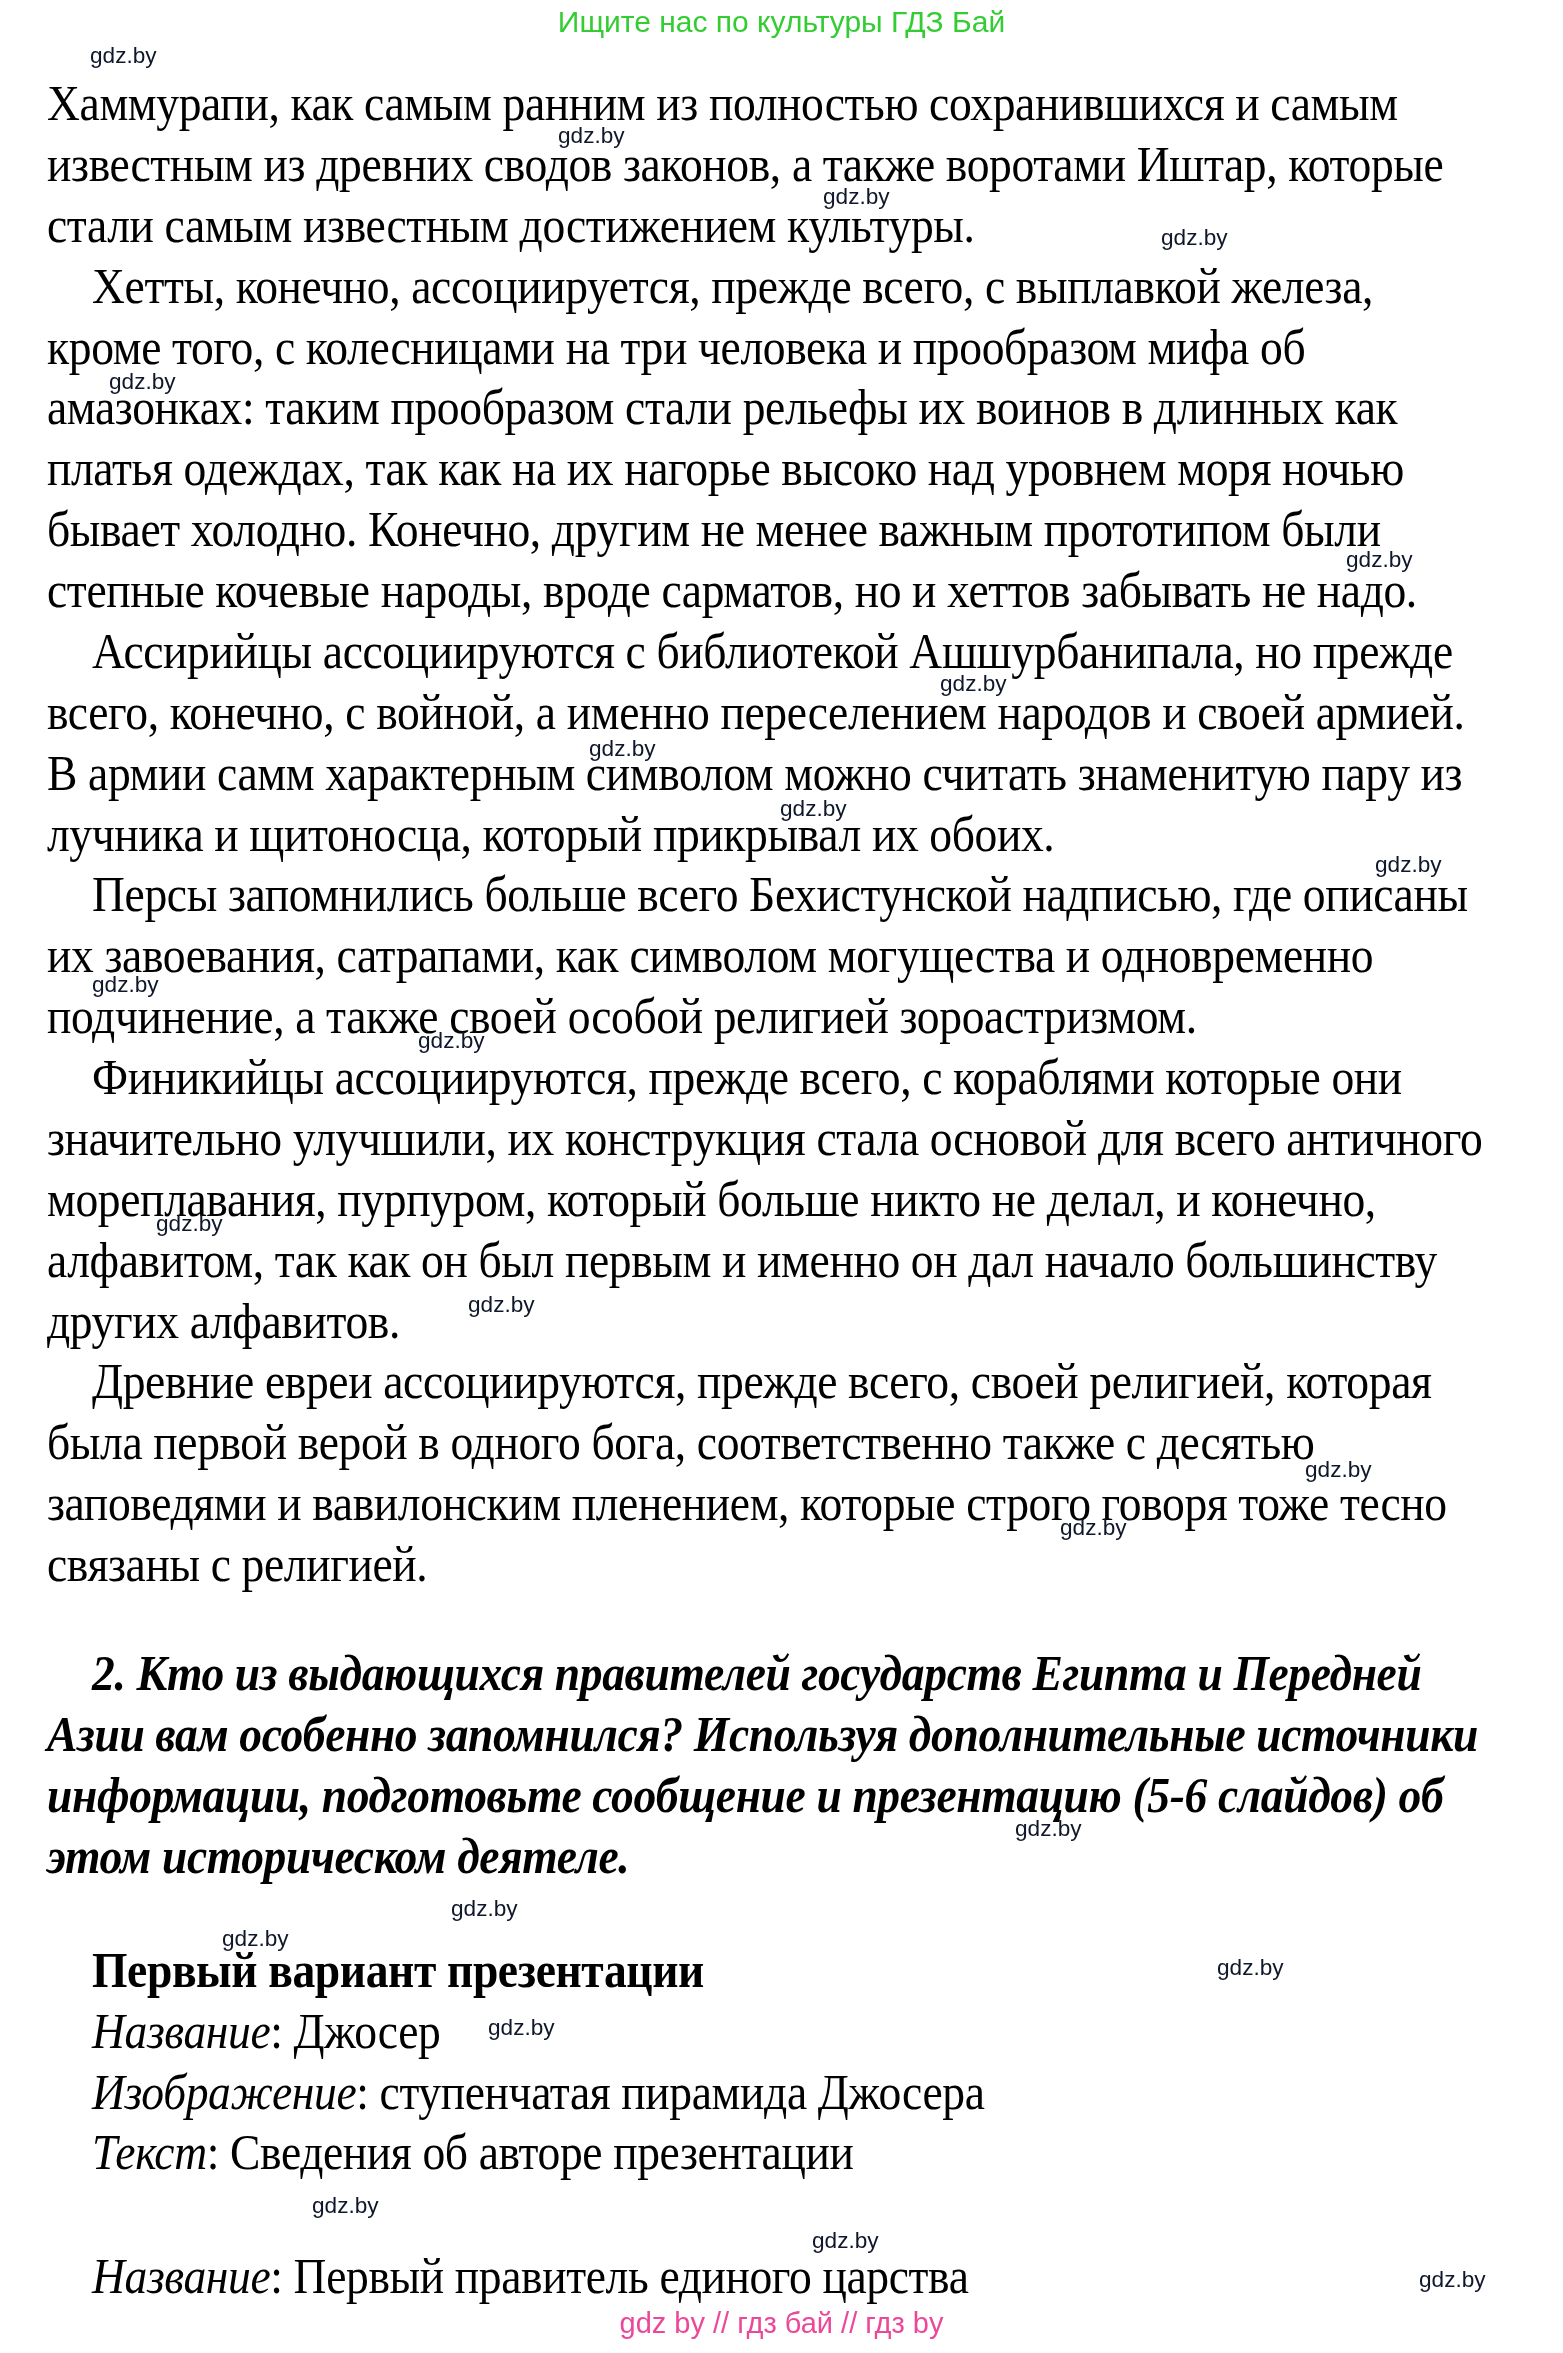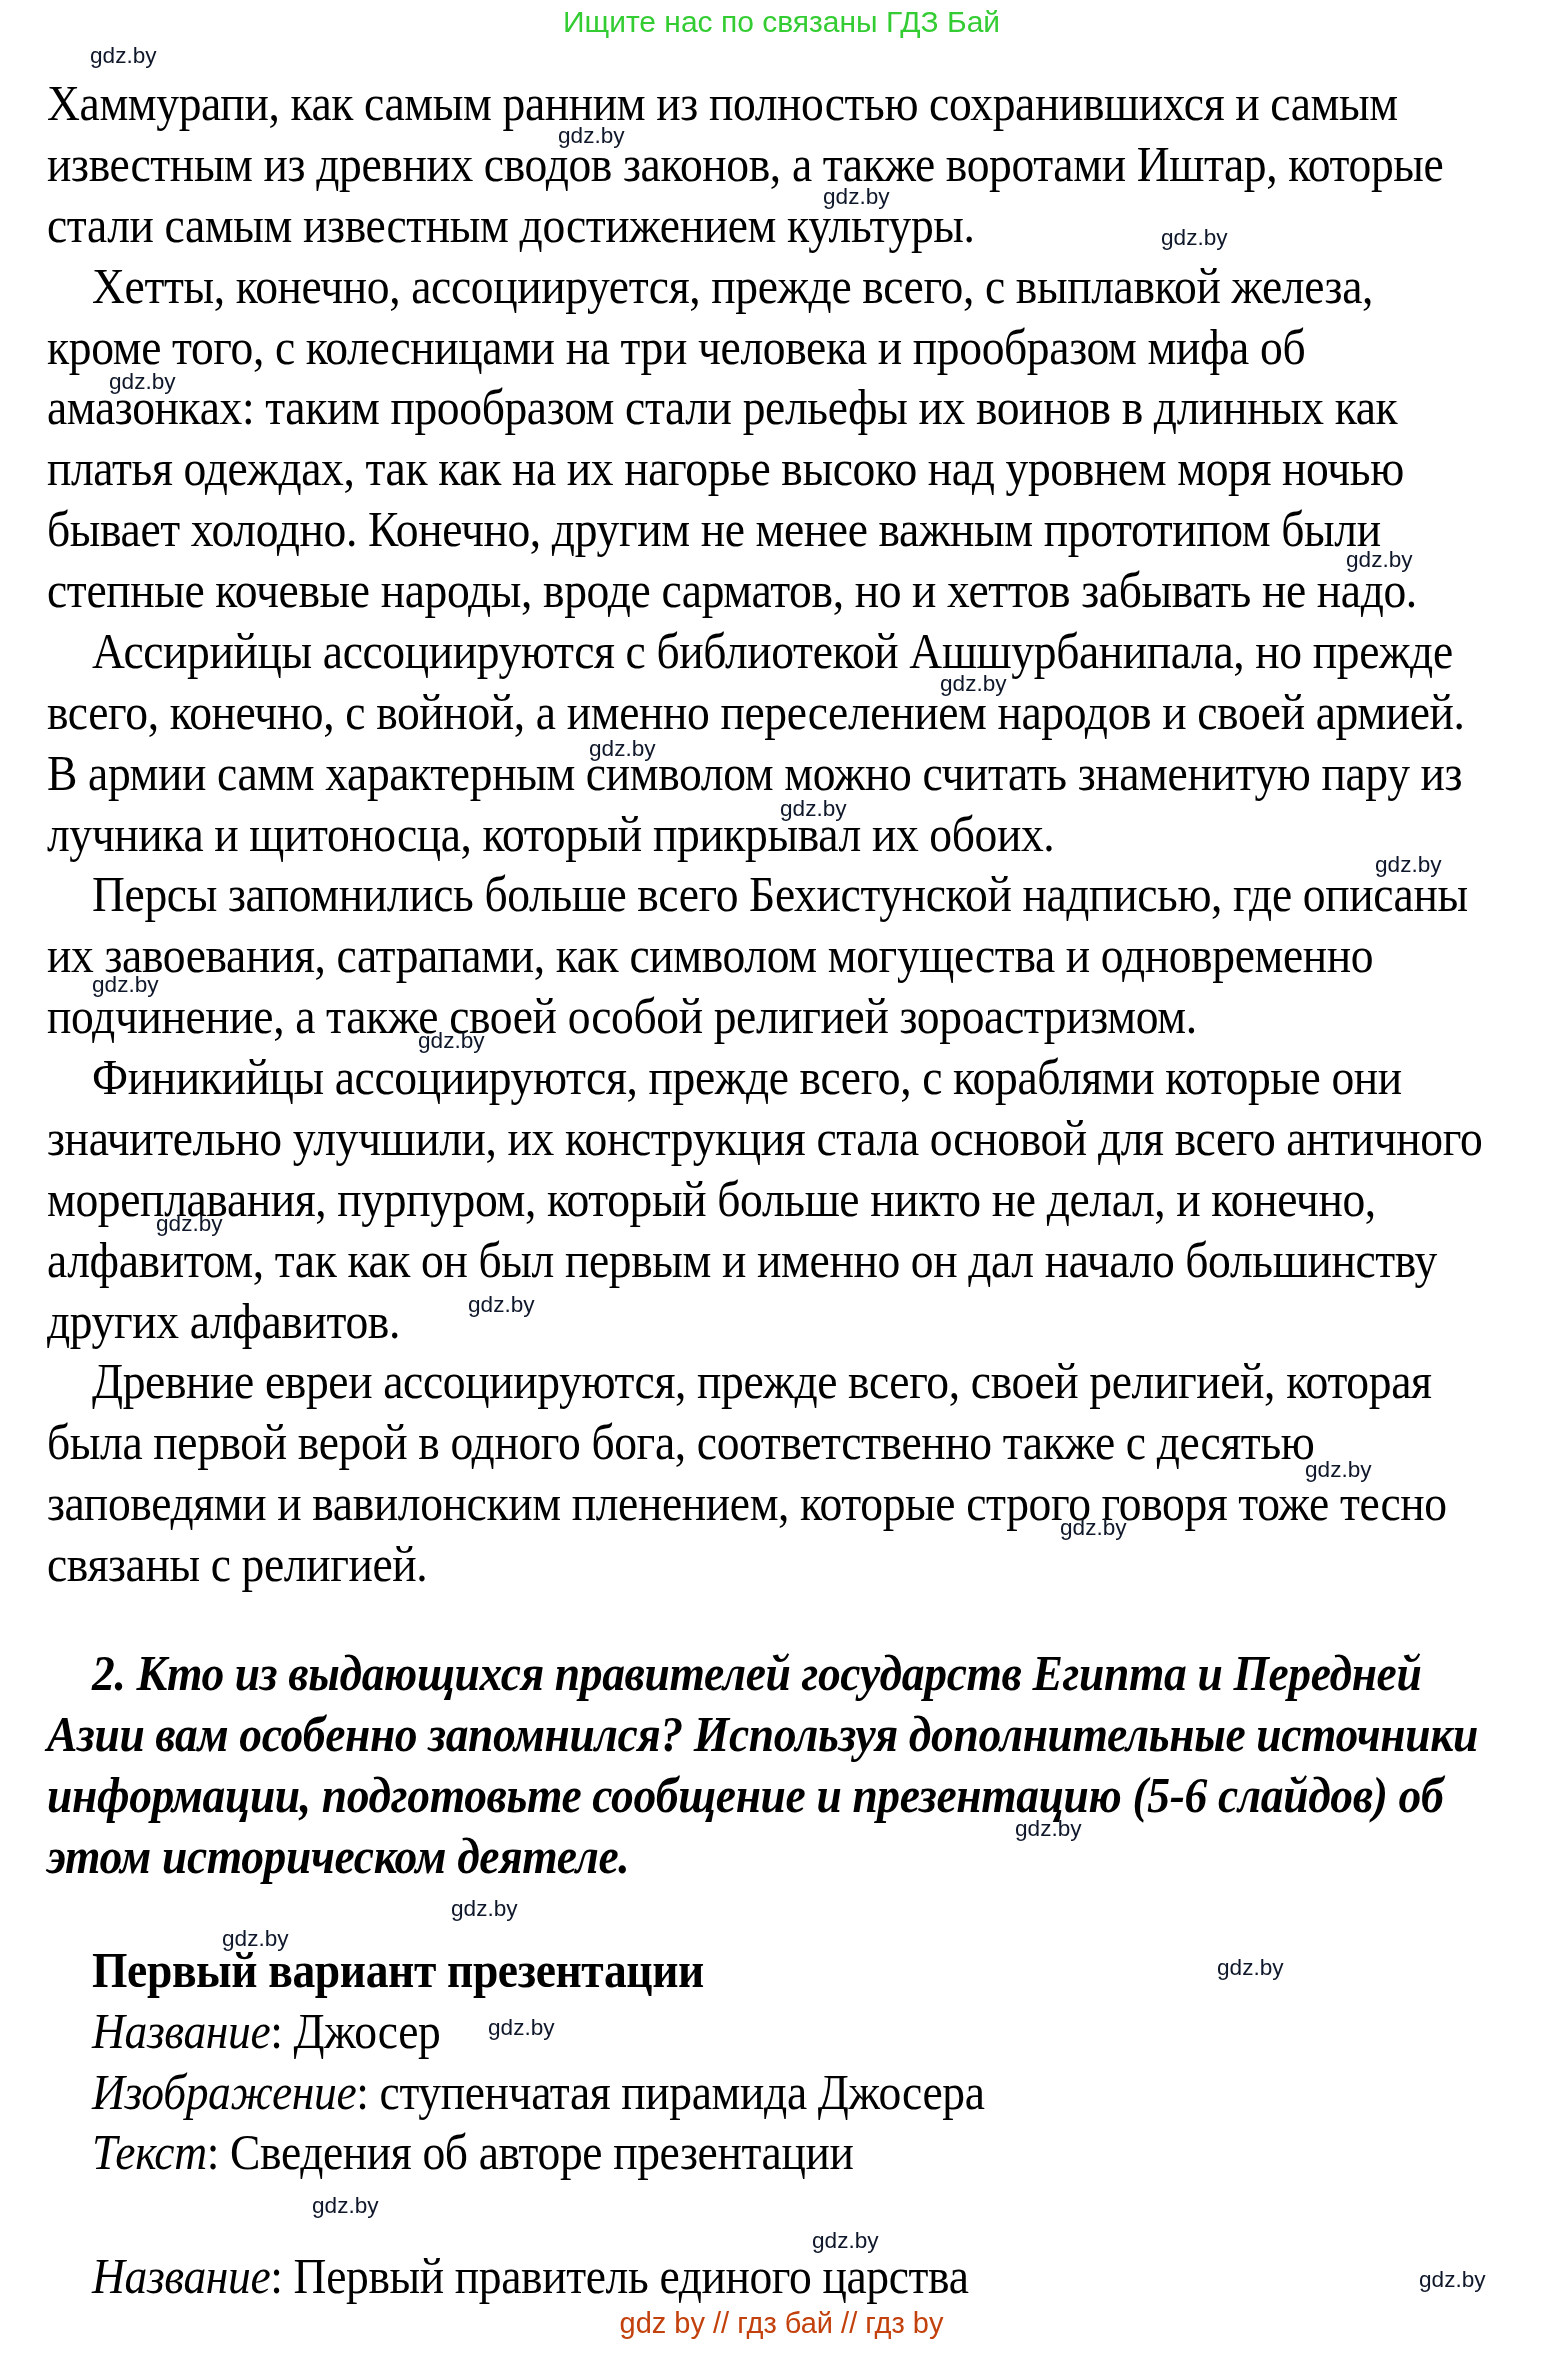--- a/index.html
+++ b/index.html
@@ -52,29 +52,29 @@
     white-space: nowrap;
   }
   .footer {
     position: absolute;
     top: 2307px;
     left: 0;
     width: 100%;
     text-align: center;
     font-family: "Liberation Sans", "DejaVu Sans", sans-serif;
     font-size: 29px;
-    color: #c2410c;
+    color: #ec4899;
     white-space: nowrap;
   }
 </style>
 </head>
 <body>
 
 <div class="page">
-  <div class="promo">Ищите нас по связаны ГДЗ Бай</div>
+  <div class="promo">Ищите нас по культуры ГДЗ Бай</div>
 
   <div id="content">
       <div class="line" style="left: 47px; top: 78px;">Хаммурапи, как самым ранним из полностью сохранившихся и самым</div>
       <div class="line" style="left: 47px; top: 139px;">известным из древних сводов законов, а также воротами Иштар, которые</div>
       <div class="line" style="left: 47px; top: 200px;">стали самым известным достижением культуры.</div>
       <div class="line" style="left: 92px; top: 261px;">Хетты, конечно, ассоциируется, прежде всего, с выплавкой железа,</div>
       <div class="line" style="left: 47px; top: 322px;">кроме того, с колесницами на три человека и прообразом мифа об</div>
       <div class="line" style="left: 47px; top: 382px;">амазонках: таким прообразом стали рельефы их воинов в длинных как</div>
       <div class="line" style="left: 47px; top: 443px;">платья одеждах, так как на их нагорье высоко над уровнем моря ночью</div>
       <div class="line" style="left: 47px; top: 504px;">бывает холодно. Конечно, другим не менее важным прототипом были</div>

